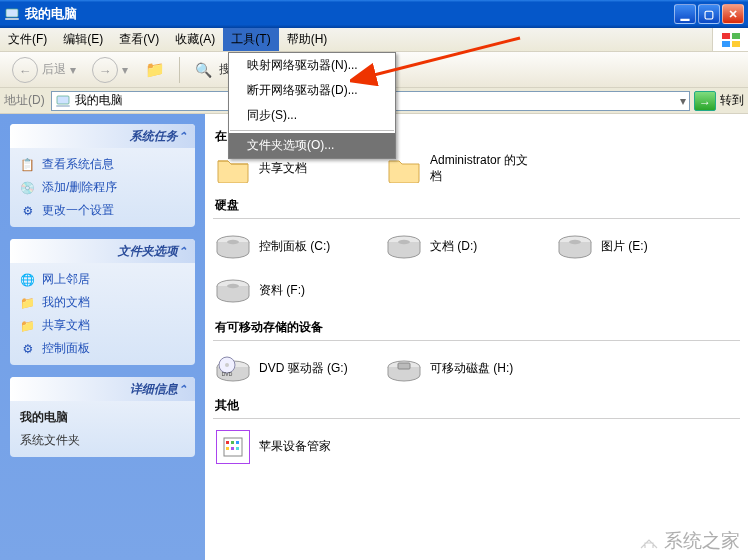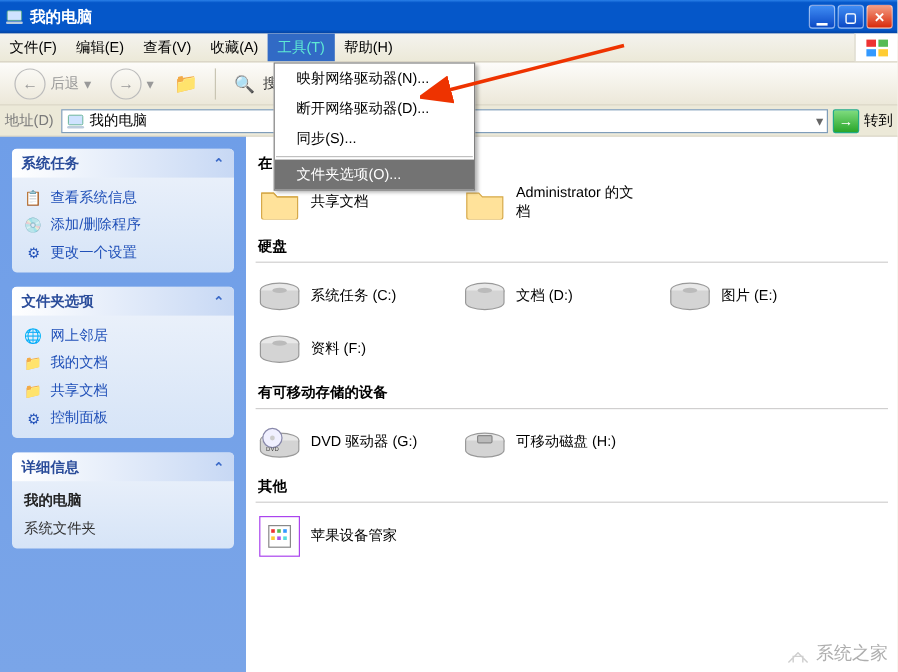--- a/index.html
+++ b/index.html
@@ -7,63 +7,63 @@
 .titlebar { height: 28px; background: linear-gradient(to bottom, #2a80e8 0%, #0557c9 8%, #0557c9 88%, #0141a0 100%); display: flex; align-items: center; padding: 0 4px; color: #fff; font-size: 13px; font-weight: bold; }
 .titlebar .title-icon { width: 16px; height: 16px; margin-right: 5px; display: inline-block; }
 .titlebar .title-icon svg { width: 16px; height: 16px; }
 .titlebar .title-text { flex: 1; }
 .winbtns { display: flex; gap: 2px; }
 .winbtn { width: 22px; height: 20px; border-radius: 3px; display: flex; align-items: center; justify-content: center; font-size: 11px; color: #fff; border: 1px solid rgba(255,255,255,0.5); }
 .winbtn.min, .winbtn.max { background: linear-gradient(to bottom,#3f8cf3,#0b49c5); }
 .winbtn.close { background: linear-gradient(to bottom,#f39c82,#d9290a); }
 .menubar { height: 24px; background: linear-gradient(to bottom,#f4f3ee,#ece9d8); border-bottom: 1px solid #d6d2c2; display: flex; align-items: stretch; font-size: 12px; position: relative; }
 .menubar .menu-item { padding: 0 8px; display: flex; align-items: center; cursor: default; }
-.menubar .menu-item.active { background: #316ac5; color: #5eead4; }
+.menubar .menu-item.active { background: #316ac5; color: #000000; }
 .menubar .logo { margin-left: auto; width: 36px; display: flex; align-items: center; justify-content: center; border-left: 1px solid #d6d2c2; background: #fff; }
 .dropdown { position: absolute; left: 228px; top: 52px; width: 168px; background: #fff; border: 1px solid #808080; box-shadow: 2px 2px 3px rgba(0,0,0,.3); z-index: 10; font-size: 12px; }
 .dropdown .dd-item { padding: 4px 10px 4px 18px; cursor: default; }
 .dropdown .dd-sep { height: 1px; background: #c0c0c0; margin: 2px 1px; }
 .dropdown .dd-item.hl { background: #737373; color: #fff; }
 .toolbar { height: 36px; background: linear-gradient(to bottom,#fdfcfa,#ece8d9); border-bottom: 1px solid #d6d2c2; display: flex; align-items: center; gap: 4px; padding: 0 6px; font-size: 12px; }
 .tbtn { display: flex; align-items: center; gap: 4px; padding: 2px 6px; border-radius: 3px; color: #999; }
 .tbtn .circ { width: 26px; height: 26px; border-radius: 50%; border: 1px solid #bbb; display: flex; align-items: center; justify-content: center; color: #999; font-size: 13px; }
 .tbtn.active { color: #333; }
 .tsep { width: 1px; height: 26px; background: #c9c5b3; margin: 0 3px; }
 .tic { width: 22px; height: 22px; display: flex; align-items: center; justify-content: center; font-size: 16px; color: #3a7; }
 .search-ic { width: 22px; height: 22px; display: flex; align-items: center; justify-content: center; font-size: 14px; }
 .addrbar { height: 26px; background: #ece9d8; border-bottom: 1px solid #d6d2c2; display: flex; align-items: center; padding: 0 4px; font-size: 12px; gap: 4px; }
 .addrbar .lbl { color: #7a7a7a; margin-right: 2px; }
 .addrbar .addrbox { flex: 1; height: 20px; background: #fff; border: 1px solid #7f9db9; display: flex; align-items: center; padding: 0 3px; gap: 4px; }
 .addrbar .addrbox .ai { width: 16px; height: 16px; }
 .addrbar .go { width: 22px; height: 20px; background: linear-gradient(to bottom,#7fdc7f,#2aa62a); border: 1px solid #2a8; border-radius: 2px; color: #fff; display: flex; align-items: center; justify-content: center; font-size: 12px; }
 .content { display: flex; height: 446px; }
 .sidebar { width: 205px; background: linear-gradient(to bottom,#6f9ee8 0%, #7aa5e8 100%); padding: 10px; display: flex; flex-direction: column; gap: 12px; overflow: hidden; }
 .panel { background: linear-gradient(to bottom,#eef3fb,#d6e4f7); border-radius: 4px; overflow: hidden; }
-.panel .ph { background: linear-gradient(to right,#fff,#c7d8f4); height: 24px; display: flex; align-items: center; justify-content: space-between; padding: 0 8px; font-size: 12px; font-weight: bold; color: #2a4c9a; }
+.panel .ph { background: linear-gradient(to right,#fff,#c7d8f4); height: 24px; display: flex; align-items: center; justify-content: flex-end; padding: 0 8px; font-size: 12px; font-weight: bold; color: #2a4c9a; font-style: italic; }
 .panel .ph .chev { color: #3b6ac8; font-size: 11px; }
 .panel .pb { padding: 8px 10px; font-size: 12px; color: #2050b8; display: flex; flex-direction: column; gap: 6px; }
 .panel .pb .task { display: flex; align-items: center; gap: 6px; cursor: pointer; }
 .panel .pb .task .tic2 { width: 16px; height: 16px; flex-shrink: 0; display: flex; align-items: center; justify-content: center; font-size: 12px; }
 .panel.details .pb { color: #333; }
 .panel.details .pb .dname { font-weight: bold; color: #222; }
 .main { flex: 1; background: #fff; overflow: auto; padding: 6px 8px 20px; font-size: 12px; position: relative; }
 .section-label { font-weight: bold; font-size: 12px; margin: 8px 0 4px 2px; color: #000; }
 .section-rule { height: 1px; background: #d0cfcf; margin-bottom: 8px; }
 .items { display: flex; flex-wrap: wrap; gap: 4px 16px; }
 .item { width: 155px; display: flex; align-items: center; gap: 8px; padding: 2px; cursor: pointer; }
 .item .icn { width: 36px; height: 36px; flex-shrink: 0; display: flex; align-items: center; justify-content: center; }
 .item .lbl { line-height: 1.3; }
 .folder-ic { width: 34px; height: 28px; }
 .drive-ic { width: 36px; height: 26px; }
 .dvd-ic { width: 36px; height: 28px; }
 .removable-ic { width: 36px; height: 28px; }
 .app-ic { width: 34px; height: 34px; border: 1px solid #a4e; display: flex; align-items: center; justify-content: center; background: #fff; }
 .cloud-ic { width: 36px; height: 36px; background: linear-gradient(to bottom,#22a3e8,#0e7fd0); border-radius: 6px; display: flex; align-items: center; justify-content: center; color: #fff; font-size: 20px; }
 .arrow-annotation { position: absolute; left: 350px; top: 30px; width: 180px; height: 60px; pointer-events: none; z-index: 50; }
-.watermark { position: absolute; right: 8px; bottom: 6px; color: rgba(120,120,120,.6); font-size: 15px; display: flex; align-items: center; gap: 4px; pointer-events: none; text-align: right; }
+.watermark { position: absolute; right: 8px; bottom: 6px; color: rgba(120,120,120,.6); font-size: 19px; display: flex; align-items: center; gap: 4px; pointer-events: none; text-align: right; }
 .watermark .wm-ic { opacity: .4; }
 </style>
 </head>
 <body>
 
 <svg class="arrow-annotation" viewBox="0 0 180 60">
   <defs>
       <marker id="ah" markerWidth="10" markerHeight="8" refX="2" refY="4" orient="auto">
         <polygon points="0 0, 10 4, 0 8" fill="#e30"></polygon>
       </marker>
@@ -231,21 +231,21 @@
     <div class="section-rule"></div>
     <div class="items">
       <div class="item">
         <span class="icn">
             <svg class="drive-ic" viewBox="0 0 36 26">
               <ellipse cx="18" cy="8" rx="16" ry="6" fill="#e8e8e8" stroke="#999"></ellipse>
               <path d="M2 8 v10 a16 6 0 0 0 32 0 V8" fill="#d4d4d4" stroke="#999"></path>
               <ellipse cx="18" cy="8" rx="6" ry="2.2" fill="#bbb"></ellipse>
             </svg>
           </span>
-        <span class="lbl">系统任务 (C:)</span>
+        <span class="lbl">控制面板 (C:)</span>
       </div>
       <div class="item">
         <span class="icn">
             <svg class="drive-ic" viewBox="0 0 36 26">
               <ellipse cx="18" cy="8" rx="16" ry="6" fill="#e8e8e8" stroke="#999"></ellipse>
               <path d="M2 8 v10 a16 6 0 0 0 32 0 V8" fill="#d4d4d4" stroke="#999"></path>
               <ellipse cx="18" cy="8" rx="6" ry="2.2" fill="#bbb"></ellipse>
             </svg>
           </span>
         <span class="lbl">文档 (D:)</span>

